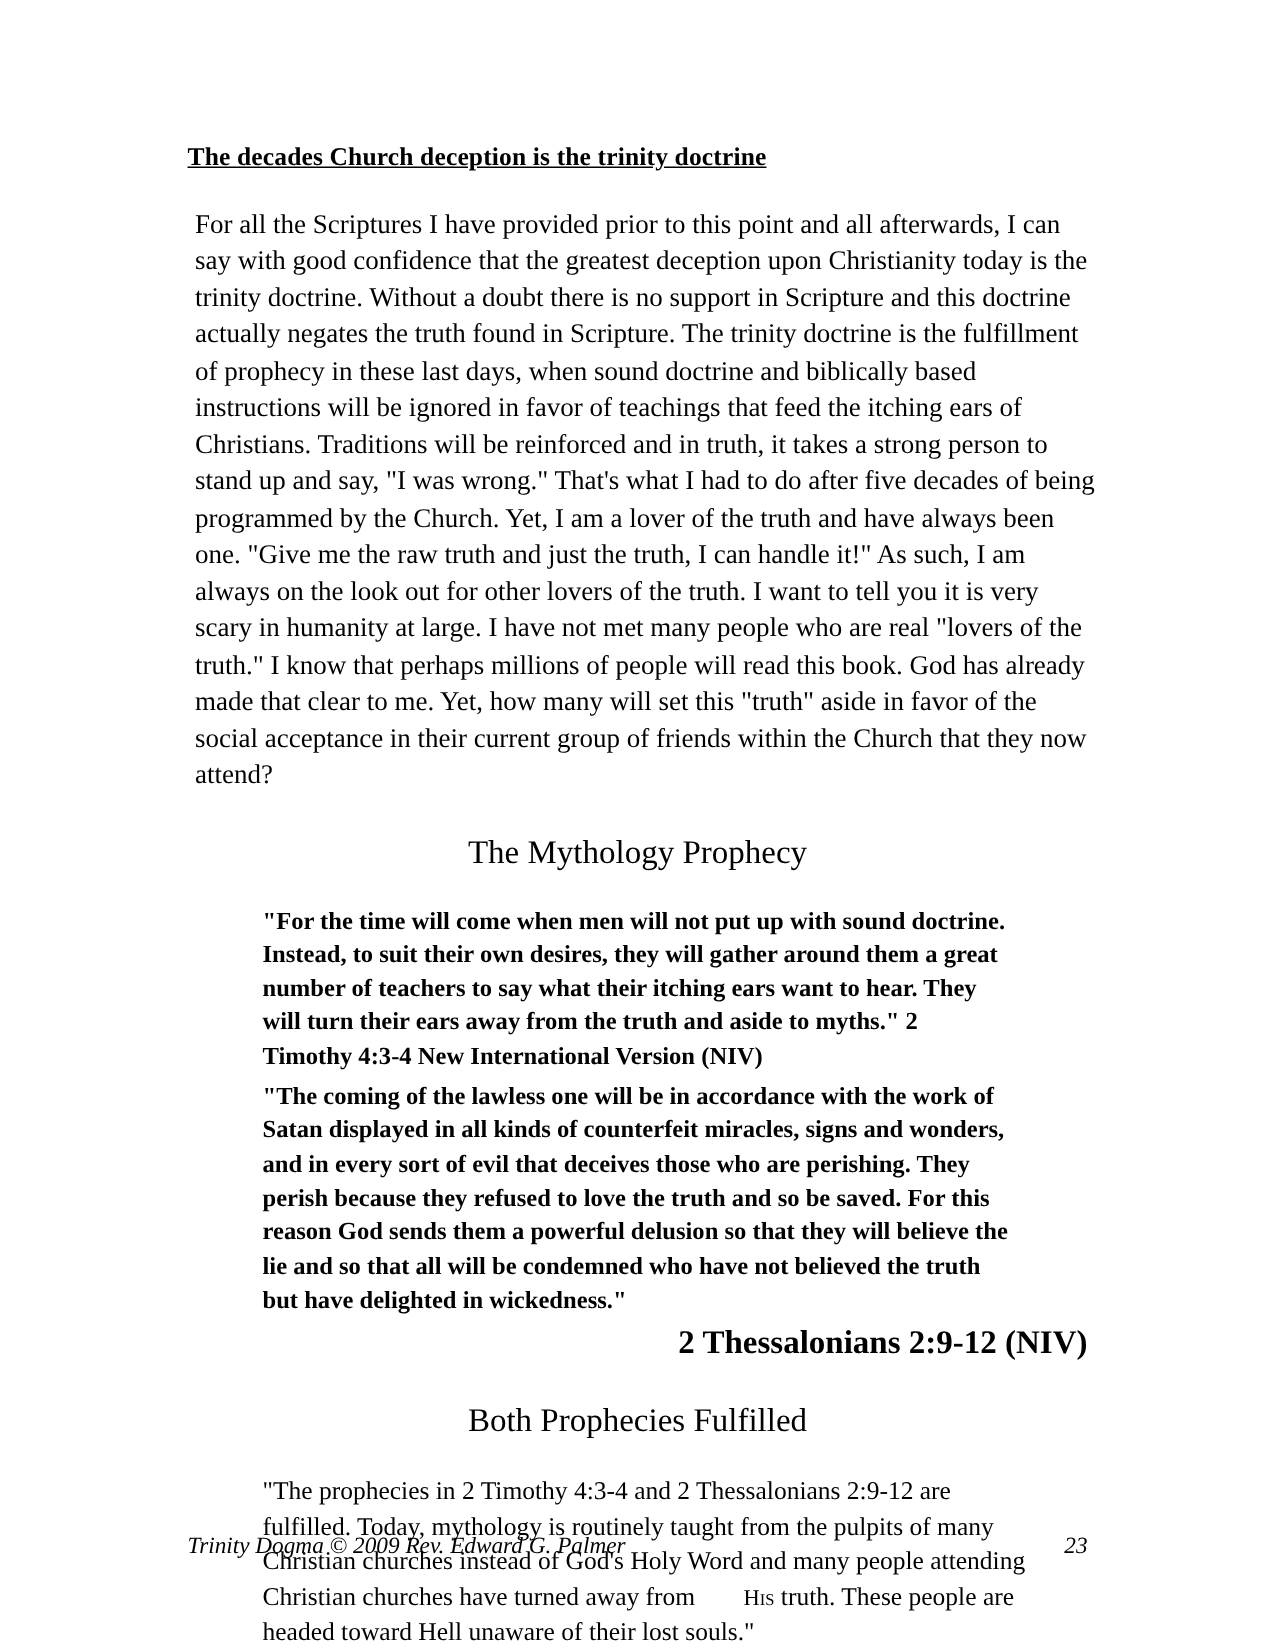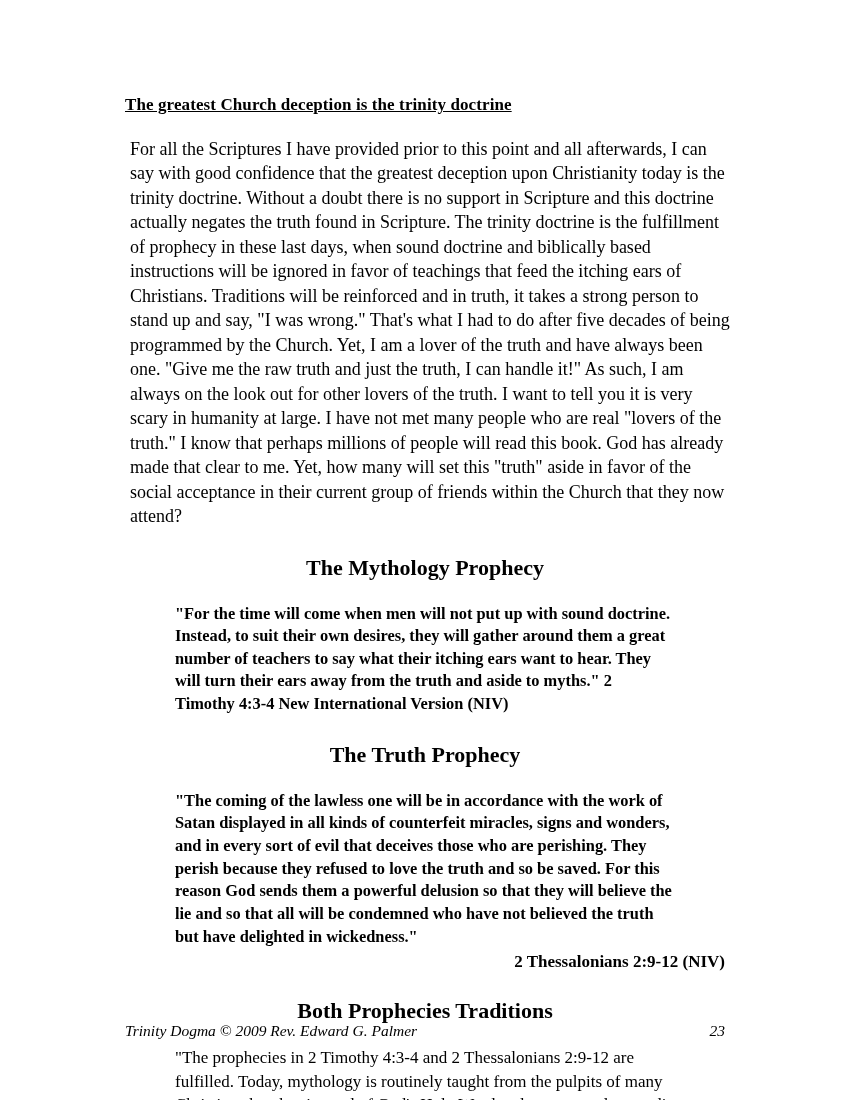--- a/index.html
+++ b/index.html
@@ -33,35 +33,35 @@
   .body-para {
     font-size: 18px;
     line-height: 1.36;
     text-align: left;
     margin: 0 0 6px 5px;
     width: 600px;
   }
   .center-title {
     text-align: center;
     font-size: 22px;
-    font-weight: bold;
+    font-weight: normal;
     margin: 26px 0 22px 0;
     width: 600px;
   }
   .quote-block {
     font-size: 16.4px;
     font-weight: bold;
     line-height: 1.38;
     margin: 0 0 4px 0;
     padding-left: 50px;
     width: 550px;
     box-sizing: border-box;
   }
   .quote-attrib {
-    font-size: 17px;
+    font-size: 22px;
     font-weight: bold;
     text-align: right;
     width: 600px;
     margin: 2px 0 0 0;
   }
   .plain-quote {
     font-size: 17px;
     line-height: 1.38;
     padding-left: 50px;
     width: 570px;
@@ -87,35 +87,34 @@
   .footer-page {
     font-style: italic;
     font-size: 15.5px;
   }
 </style>
 </head>
 <body>
 
 <div class="page">
 
-  <h1 class="section-heading">The greatest Church deception is the trinity doctrine</h1>
+  <h1 class="section-heading">The decades Church deception is the trinity doctrine</h1>
 
   <p class="body-para">For all the Scriptures I have provided prior to this point and all afterwards, I can say with good confidence that the greatest deception upon Christianity today is the trinity doctrine. Without a doubt there is no support in Scripture and this doctrine actually negates the truth found in Scripture. The trinity doctrine is the fulfillment of prophecy in these last days, when sound doctrine and biblically based instructions will be ignored in favor of teachings that feed the itching ears of Christians. Traditions will be reinforced and in truth, it takes a strong person to stand up and say, "I was wrong." That's what I had to do after five decades of being programmed by the Church. Yet, I am a lover of the truth and have always been one. "Give me the raw truth and just the truth, I can handle it!" As such, I am always on the look out for other lovers of the truth. I want to tell you it is very scary in humanity at large. I have not met many people who are real "lovers of the truth." I know that perhaps millions of people will read this book. God has already made that clear to me. Yet, how many will set this "truth" aside in favor of the social acceptance in their current group of friends within the Church that they now attend?</p>
 
   <h2 class="center-title">The Mythology Prophecy</h2>
 
   <p class="quote-block">"For the time will come when men will not put up with sound doctrine. Instead, to suit their own desires, they will gather around them a great number of teachers to say what their itching ears want to hear. They will turn their ears away from the truth and aside to myths." 2 Timothy 4:3-4 New International Version (NIV)</p>
 
-  <h2 class="center-title">The Truth Prophecy</h2>
 
   <p class="quote-block">"The coming of the lawless one will be in accordance with the work of Satan displayed in all kinds of counterfeit miracles, signs and wonders, and in every sort of evil that deceives those who are perishing. They perish because they refused to love the truth and so be saved. For this reason God sends them a powerful delusion so that they will believe the lie and so that all will be condemned who have not believed the truth but have delighted in wickedness."</p>
 
   <p class="quote-attrib">2 Thessalonians 2:9-12 (NIV)</p>
 
-  <h2 class="center-title">Both Prophecies Traditions</h2>
+  <h2 class="center-title">Both Prophecies Fulfilled</h2>
 
   <p class="plain-quote"><span>"The prophecies in 2 Timothy 4:3-4 and 2 Thessalonians 2:9-12 are fulfilled. Today, mythology is routinely taught from the pulpits of many Christian churches instead of God's Holy Word and many people attending Christian churches have turned away from </span><span class="smallcaps">His</span><span> truth. These people are headed toward Hell unaware of their lost souls."</span></p>
 
   <div class="footer">
     <span>Trinity Dogma © 2009 Rev. Edward G. Palmer</span>
     <span class="footer-page">23</span>
   </div>
 
 </div>
 

